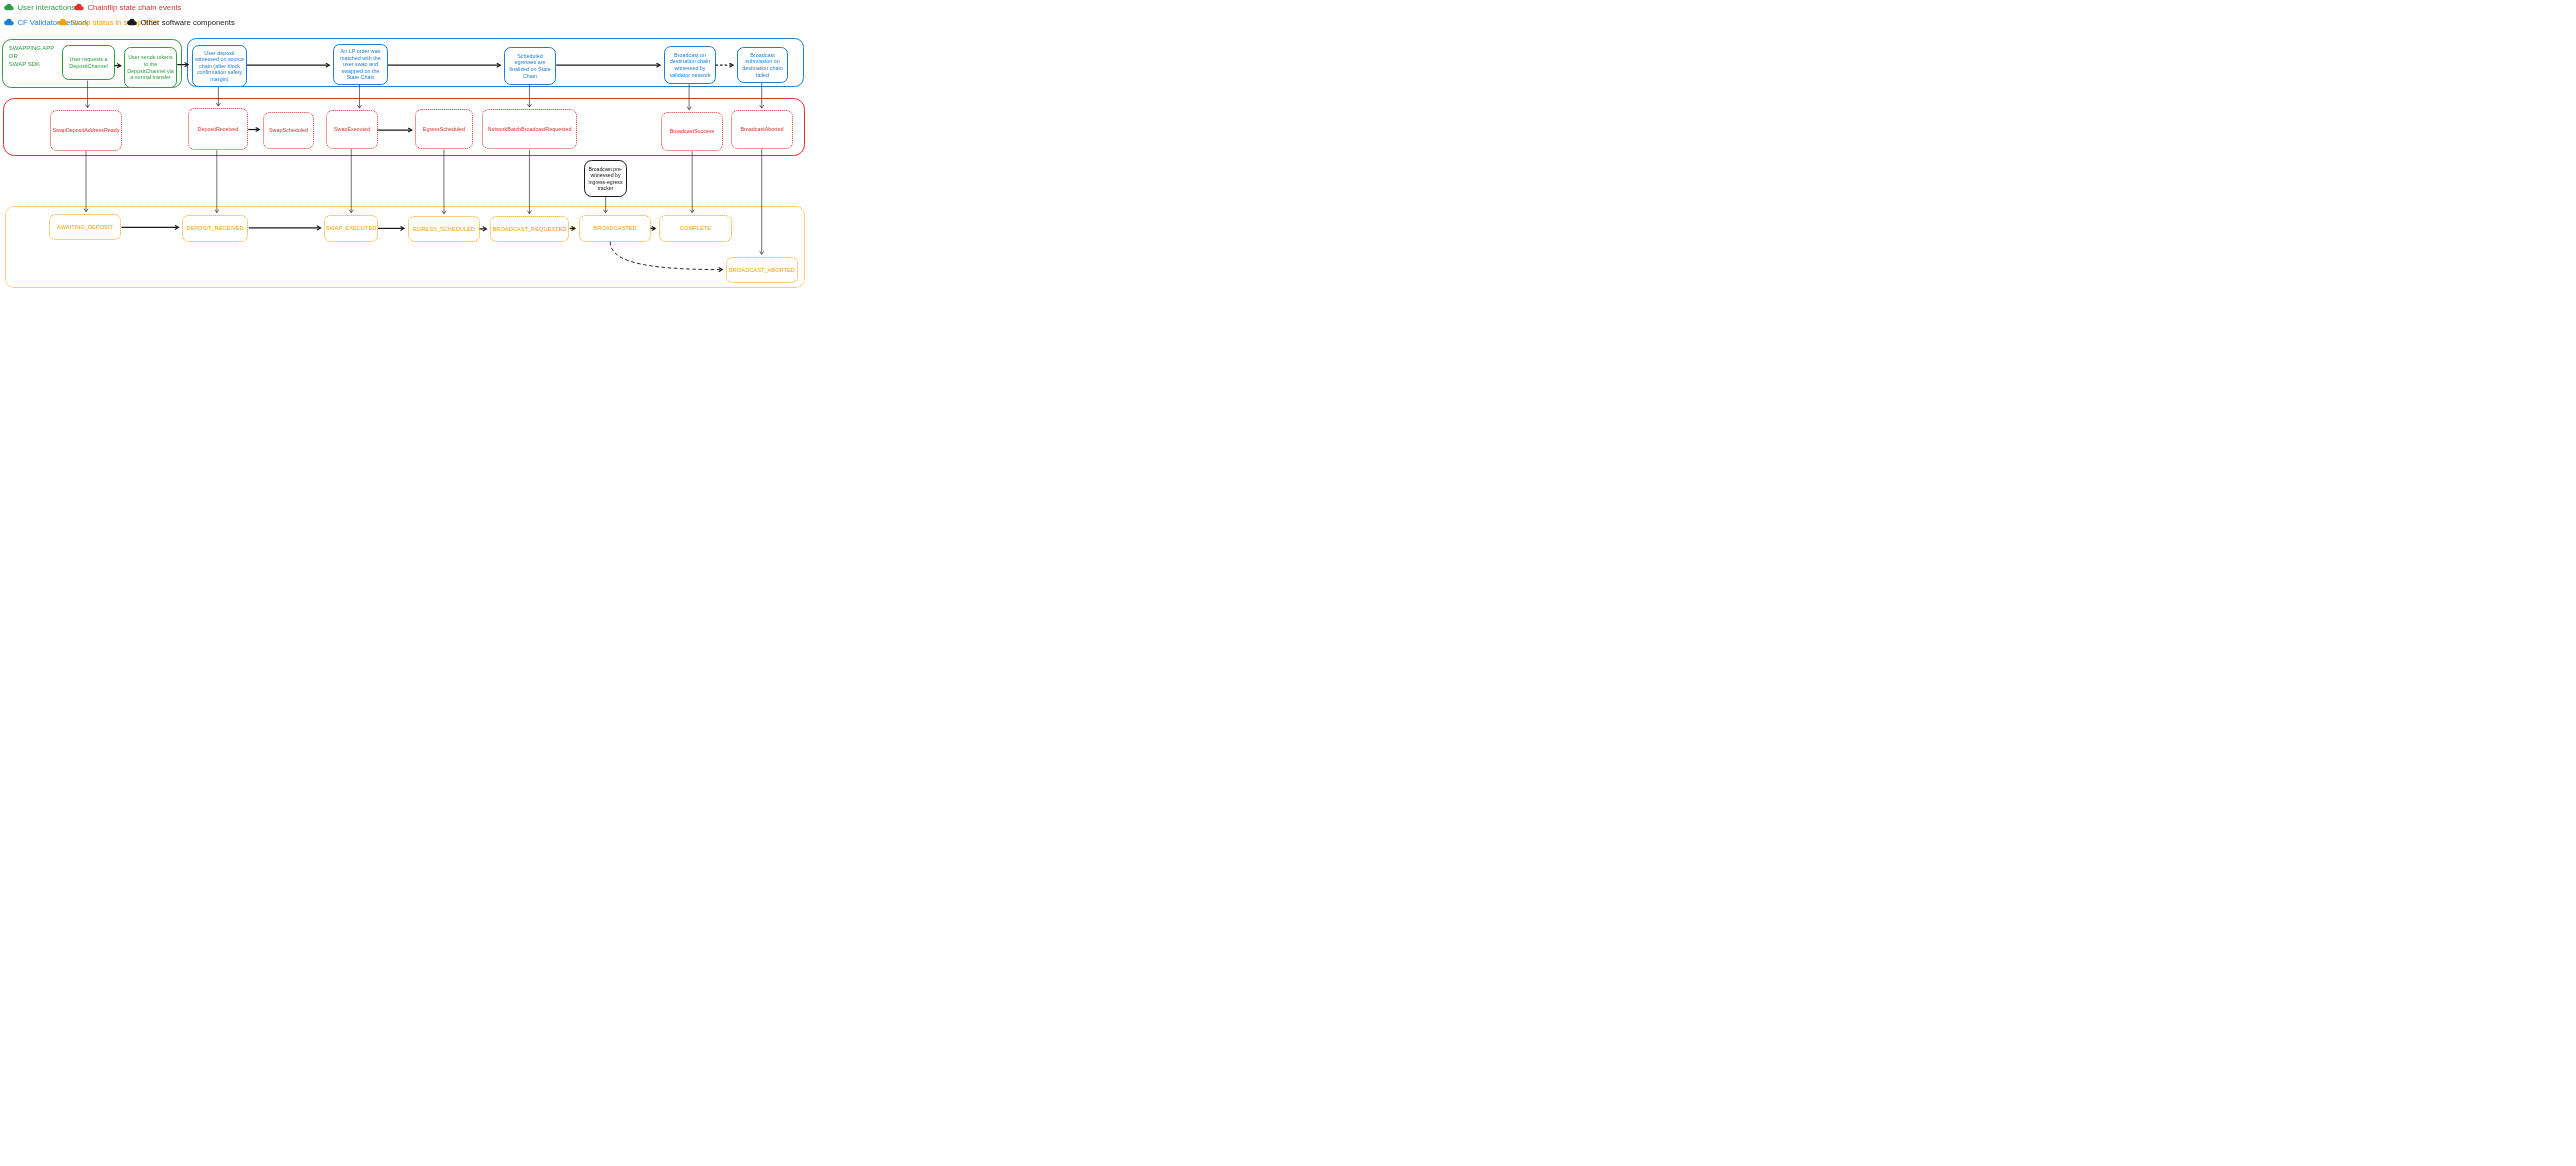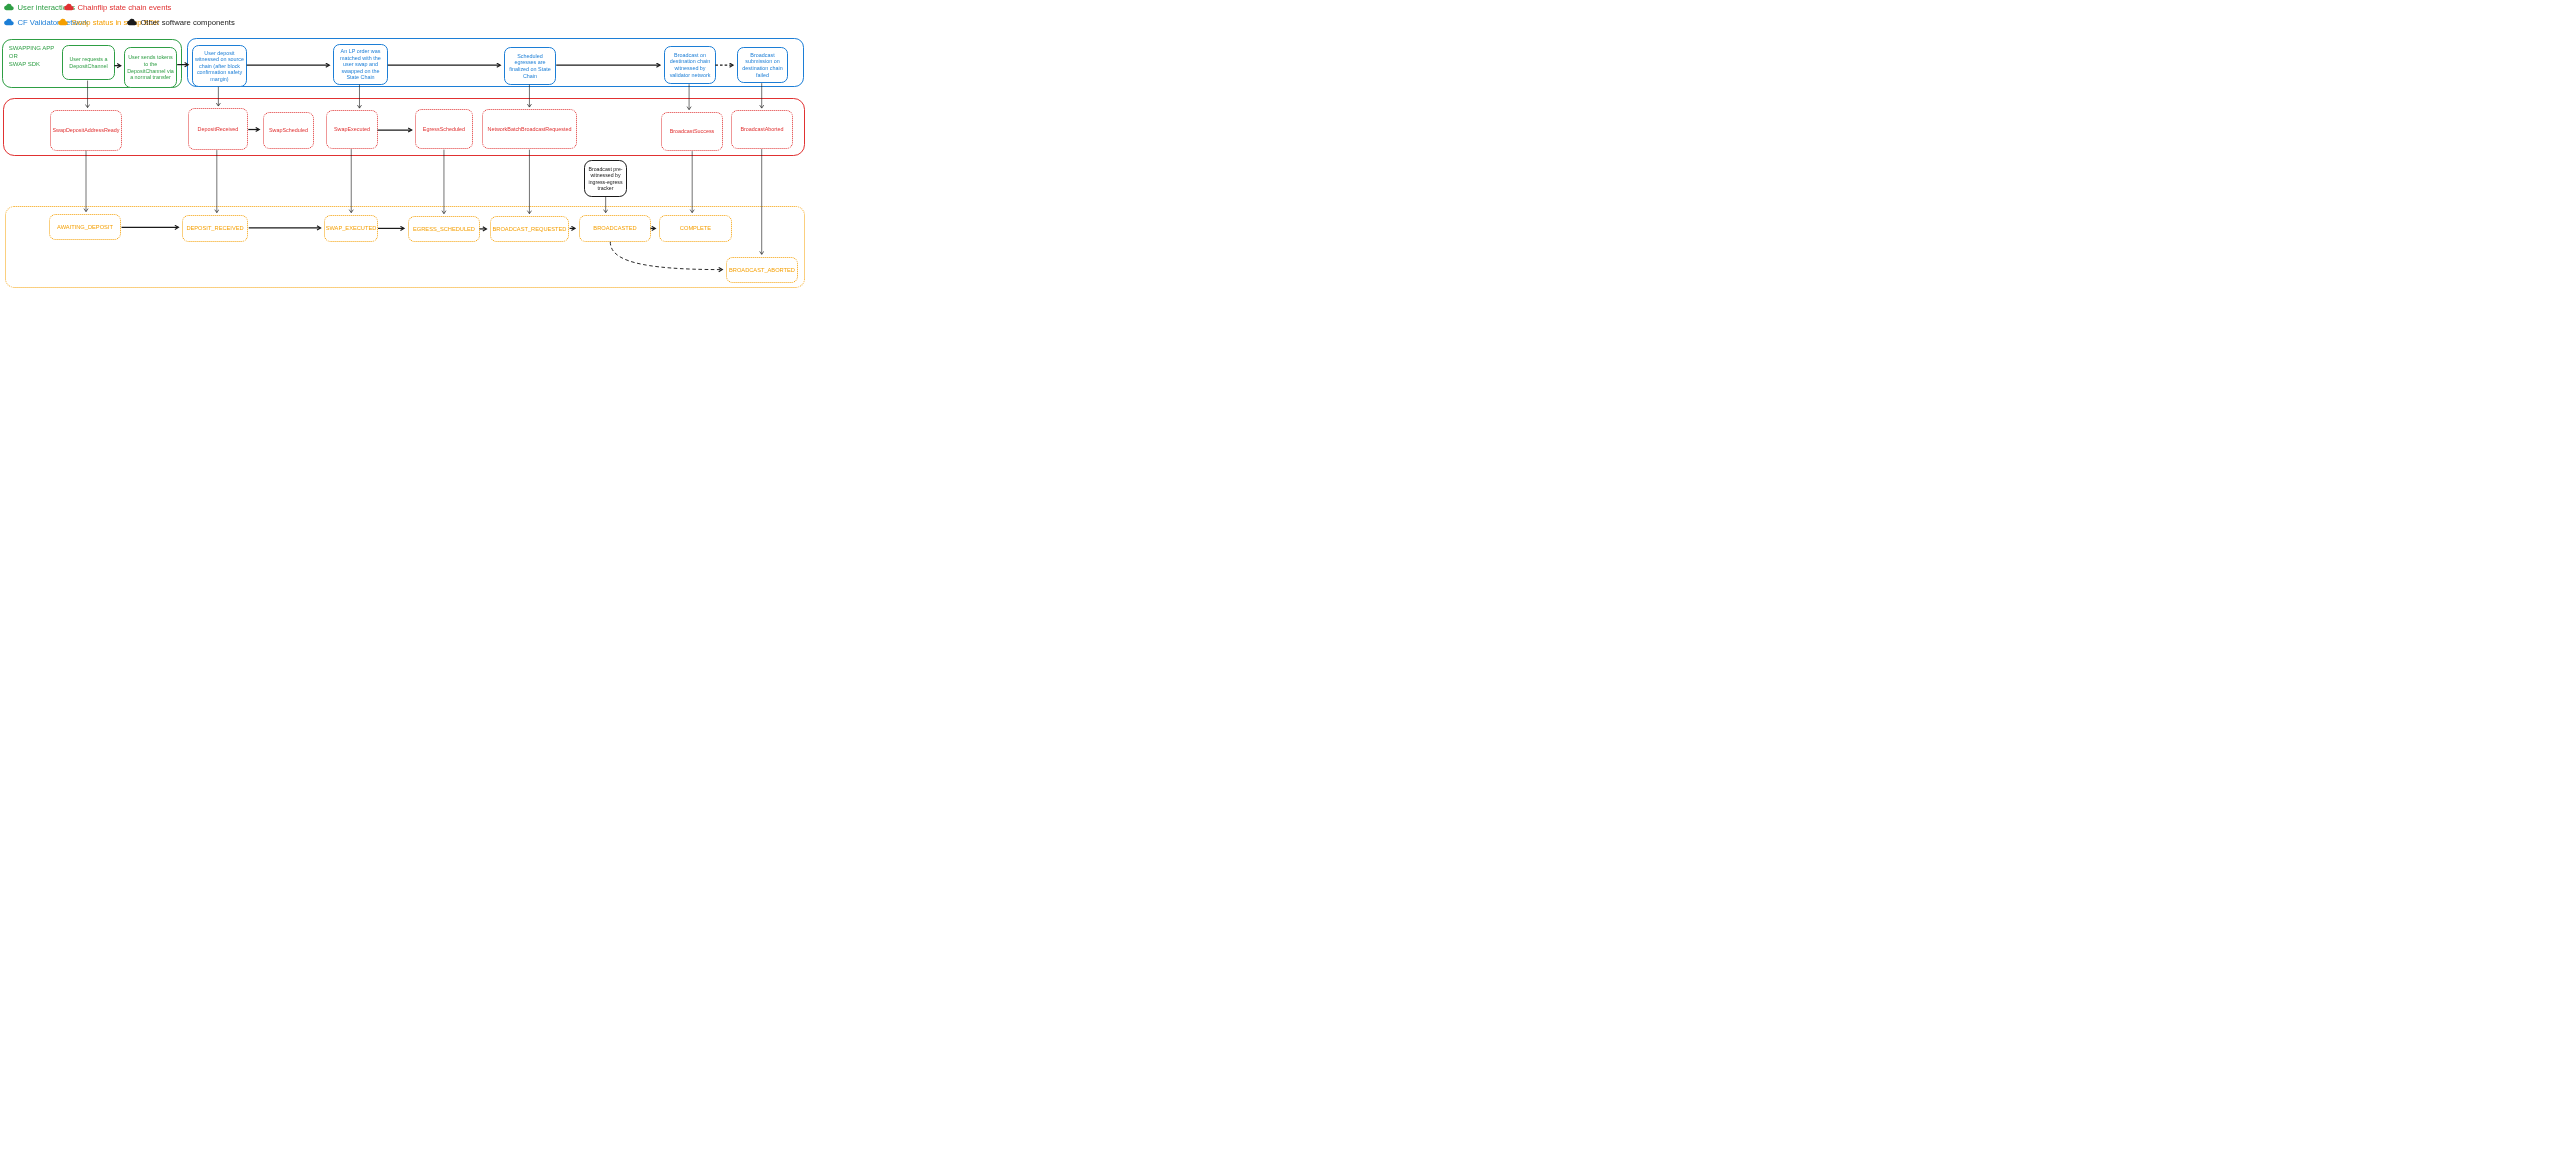--- a/index.html
+++ b/index.html
@@ -36,21 +36,21 @@
 <body>
 
 <div class="canvas" id="canvas" style="--green:#2e9e44;--blue:#1c7ed6;--red:#e03131;--orange:#f59f00;">
 
   <div class="legend-item" style="left:4.1px;top:2.6px;color:#2e9e44;">
     <svg width="9.8" height="8.8" viewBox="0 0 24 22">
         <path d="M19.35 8.04A7.49 7.49 0 0 0 12 2C9.11 2 6.6 3.64 5.35 6.04A5.99 5.99 0 0 0 0 12c0 3.31 2.69 6 6 6h13c2.76 0 5-2.24 5-5 0-2.64-2.05-4.78-4.65-4.96z" fill="#2e9e44"></path>
       </svg>
     <span>User interactions</span>
   </div>
-  <div class="legend-item" style="left:64px;top:2.6px;color:#e03131;text-align:center;">
+  <div class="legend-item" style="left:74px;top:2.6px;color:#e03131;text-align:center;">
     <svg width="9.8" height="8.8" viewBox="0 0 24 22">
         <path d="M19.35 8.04A7.49 7.49 0 0 0 12 2C9.11 2 6.6 3.64 5.35 6.04A5.99 5.99 0 0 0 0 12c0 3.31 2.69 6 6 6h13c2.76 0 5-2.24 5-5 0-2.64-2.05-4.78-4.65-4.96z" fill="#e03131"></path>
       </svg>
     <span>Chainflip state chain events</span>
   </div>
   <div class="legend-item" style="left:4.1px;top:18px;color:#1c7ed6;">
     <svg width="9.8" height="8.8" viewBox="0 0 24 22">
         <path d="M19.35 8.04A7.49 7.49 0 0 0 12 2C9.11 2 6.6 3.64 5.35 6.04A5.99 5.99 0 0 0 0 12c0 3.31 2.69 6 6 6h13c2.76 0 5-2.24 5-5 0-2.64-2.05-4.78-4.65-4.96z" fill="#1c7ed6"></path>
       </svg>
     <span>CF Validator network</span>

